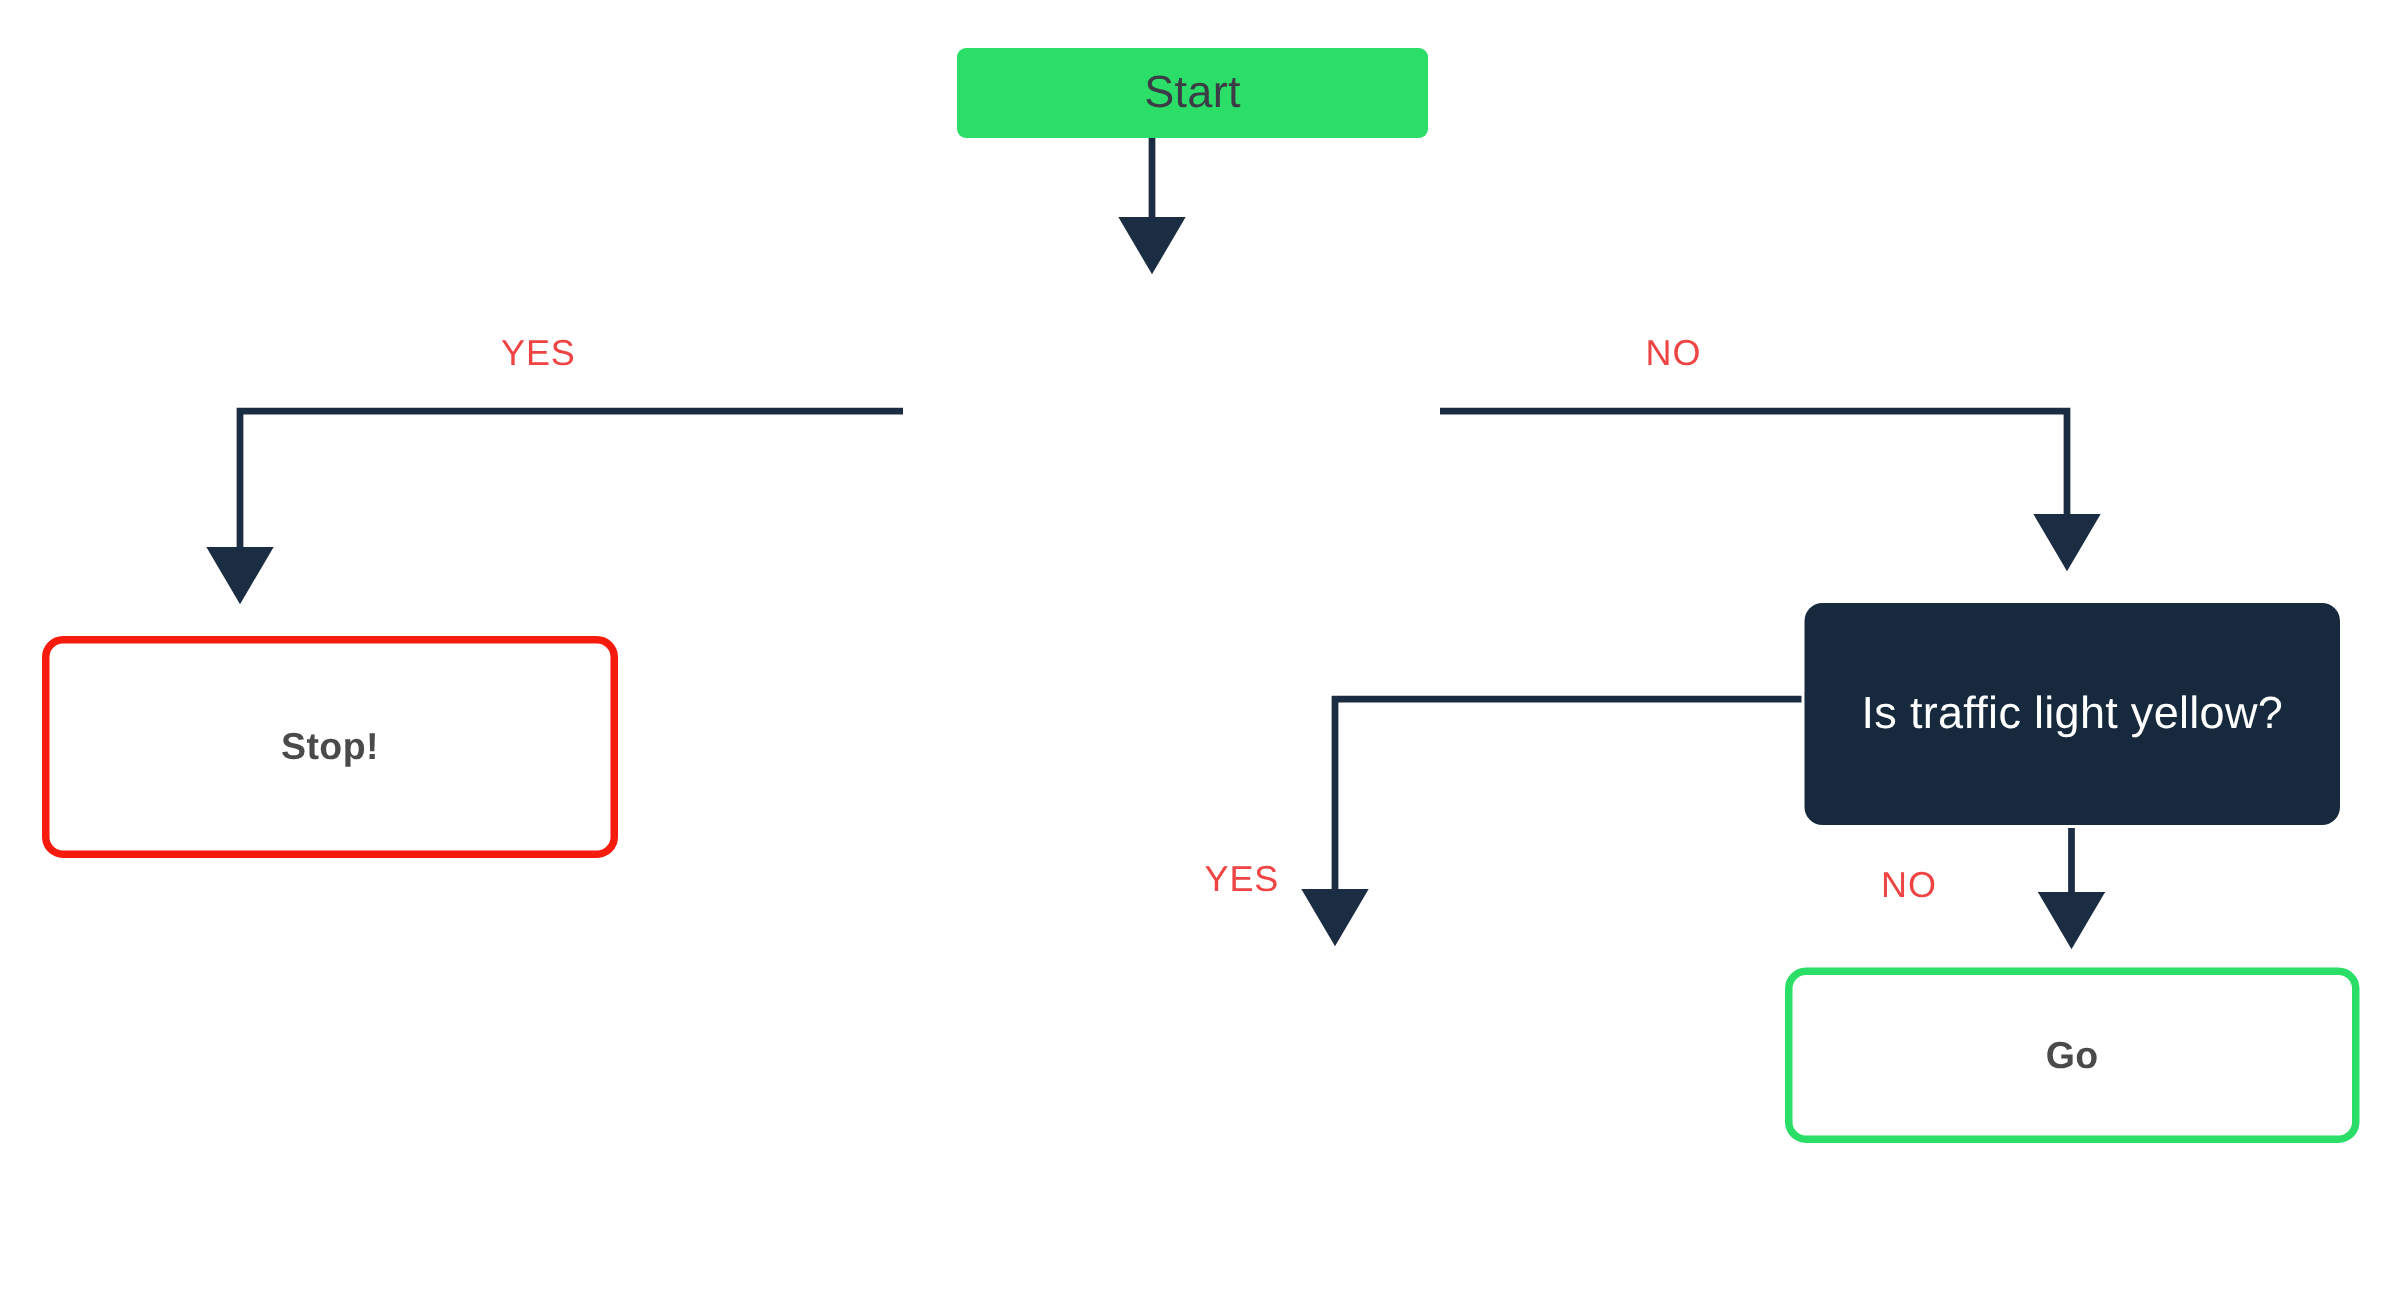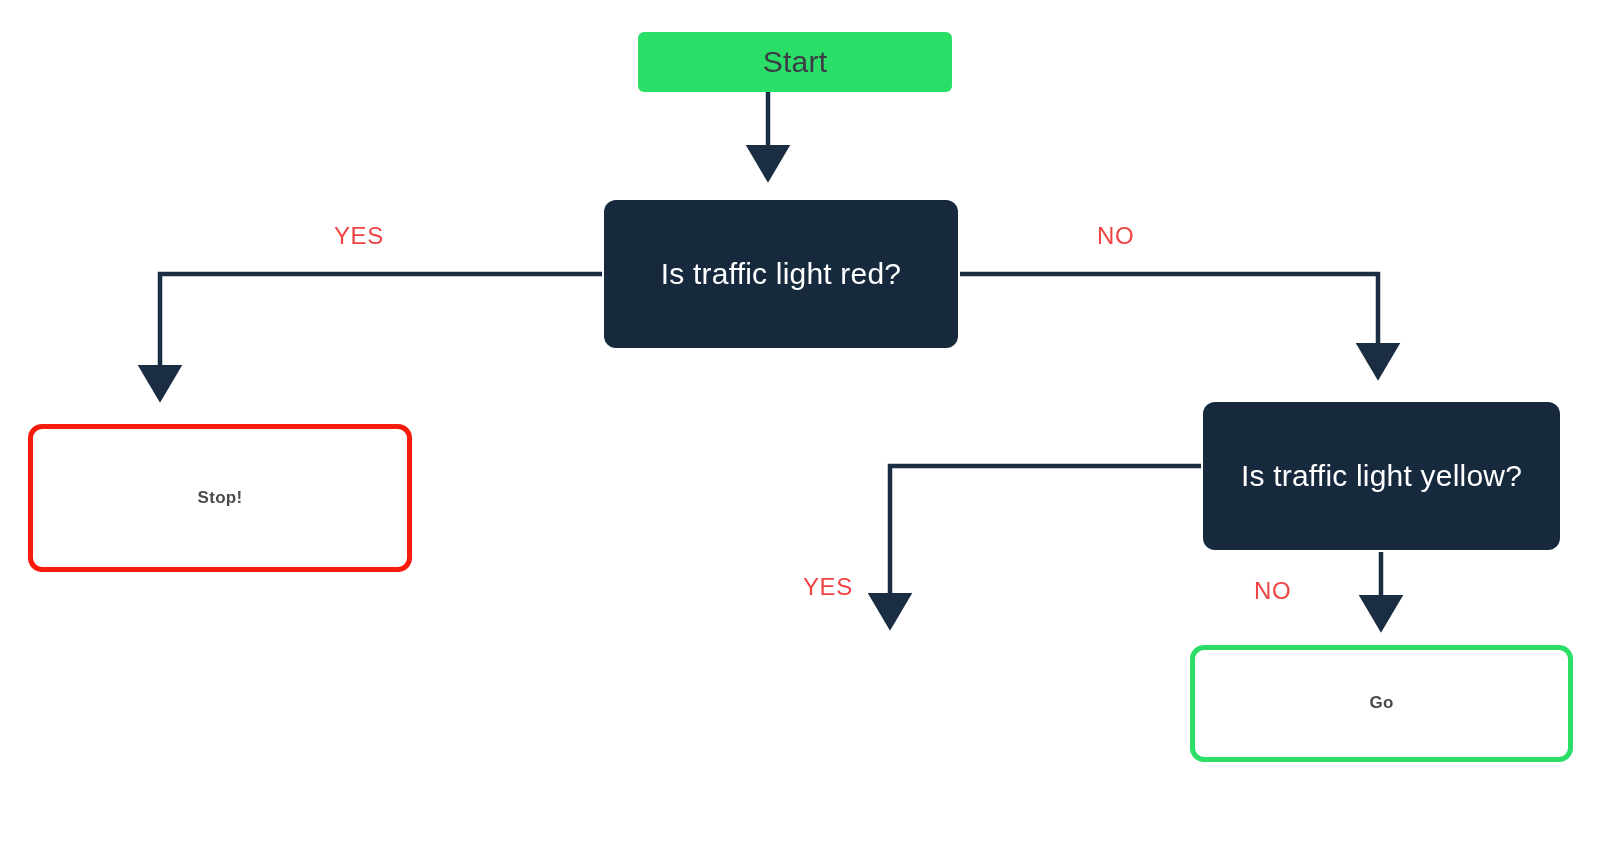--- a/index.html
+++ b/index.html
@@ -51,21 +51,21 @@
     font-size: 30px;
     font-weight: 400;
     letter-spacing: 0.2px;
   }
   .node-terminal {
     background: #ffffff;
     border-radius: 14px;
     border-style: solid;
     border-width: 5px;
     color: #4a4a4a;
-    font-size: 17px;
+    font-size: 25px;
     font-weight: bold;
     letter-spacing: 0.3px;
   }
   .edge-label {
     position: absolute;
     color: #ef4444;
     font-size: 24px;
     font-weight: 400;
     letter-spacing: 0.6px;
     white-space: nowrap;
@@ -105,21 +105,20 @@
     </g>
 
      Go --&gt;
     <g>
       <path d="M1381,552 L1381,600" stroke="#1B2D42" stroke-width="4.5" fill="none" marker-end="url(#arrowhead)"></path>
     </g>
   </svg>
 
   <div class="node node-start" style="left:620px; top:32px; width:314px; height:60px;margin-left:18px;">Start</div>
 
-  <div class="node node-decision" style="left:604px; top:200px; width:354px; height:148px;">Is traffic light red?</div>
 
   <div class="node node-decision" style="left:1203px; top:402px; width:357px; height:148px;">Is traffic light yellow?</div>
 
   <div class="node node-terminal" style="left:28px; top:424px; width:384px; height:148px; border-color:#F71B0E;">Stop!</div>
 
 
   <div class="node node-terminal" style="left:1190px; top:645px; width:383px; height:117px; border-color:#2ADE68;">Go</div>
 
   <div class="edge-label" style="left:334px; top:222px;">YES</div>
 

